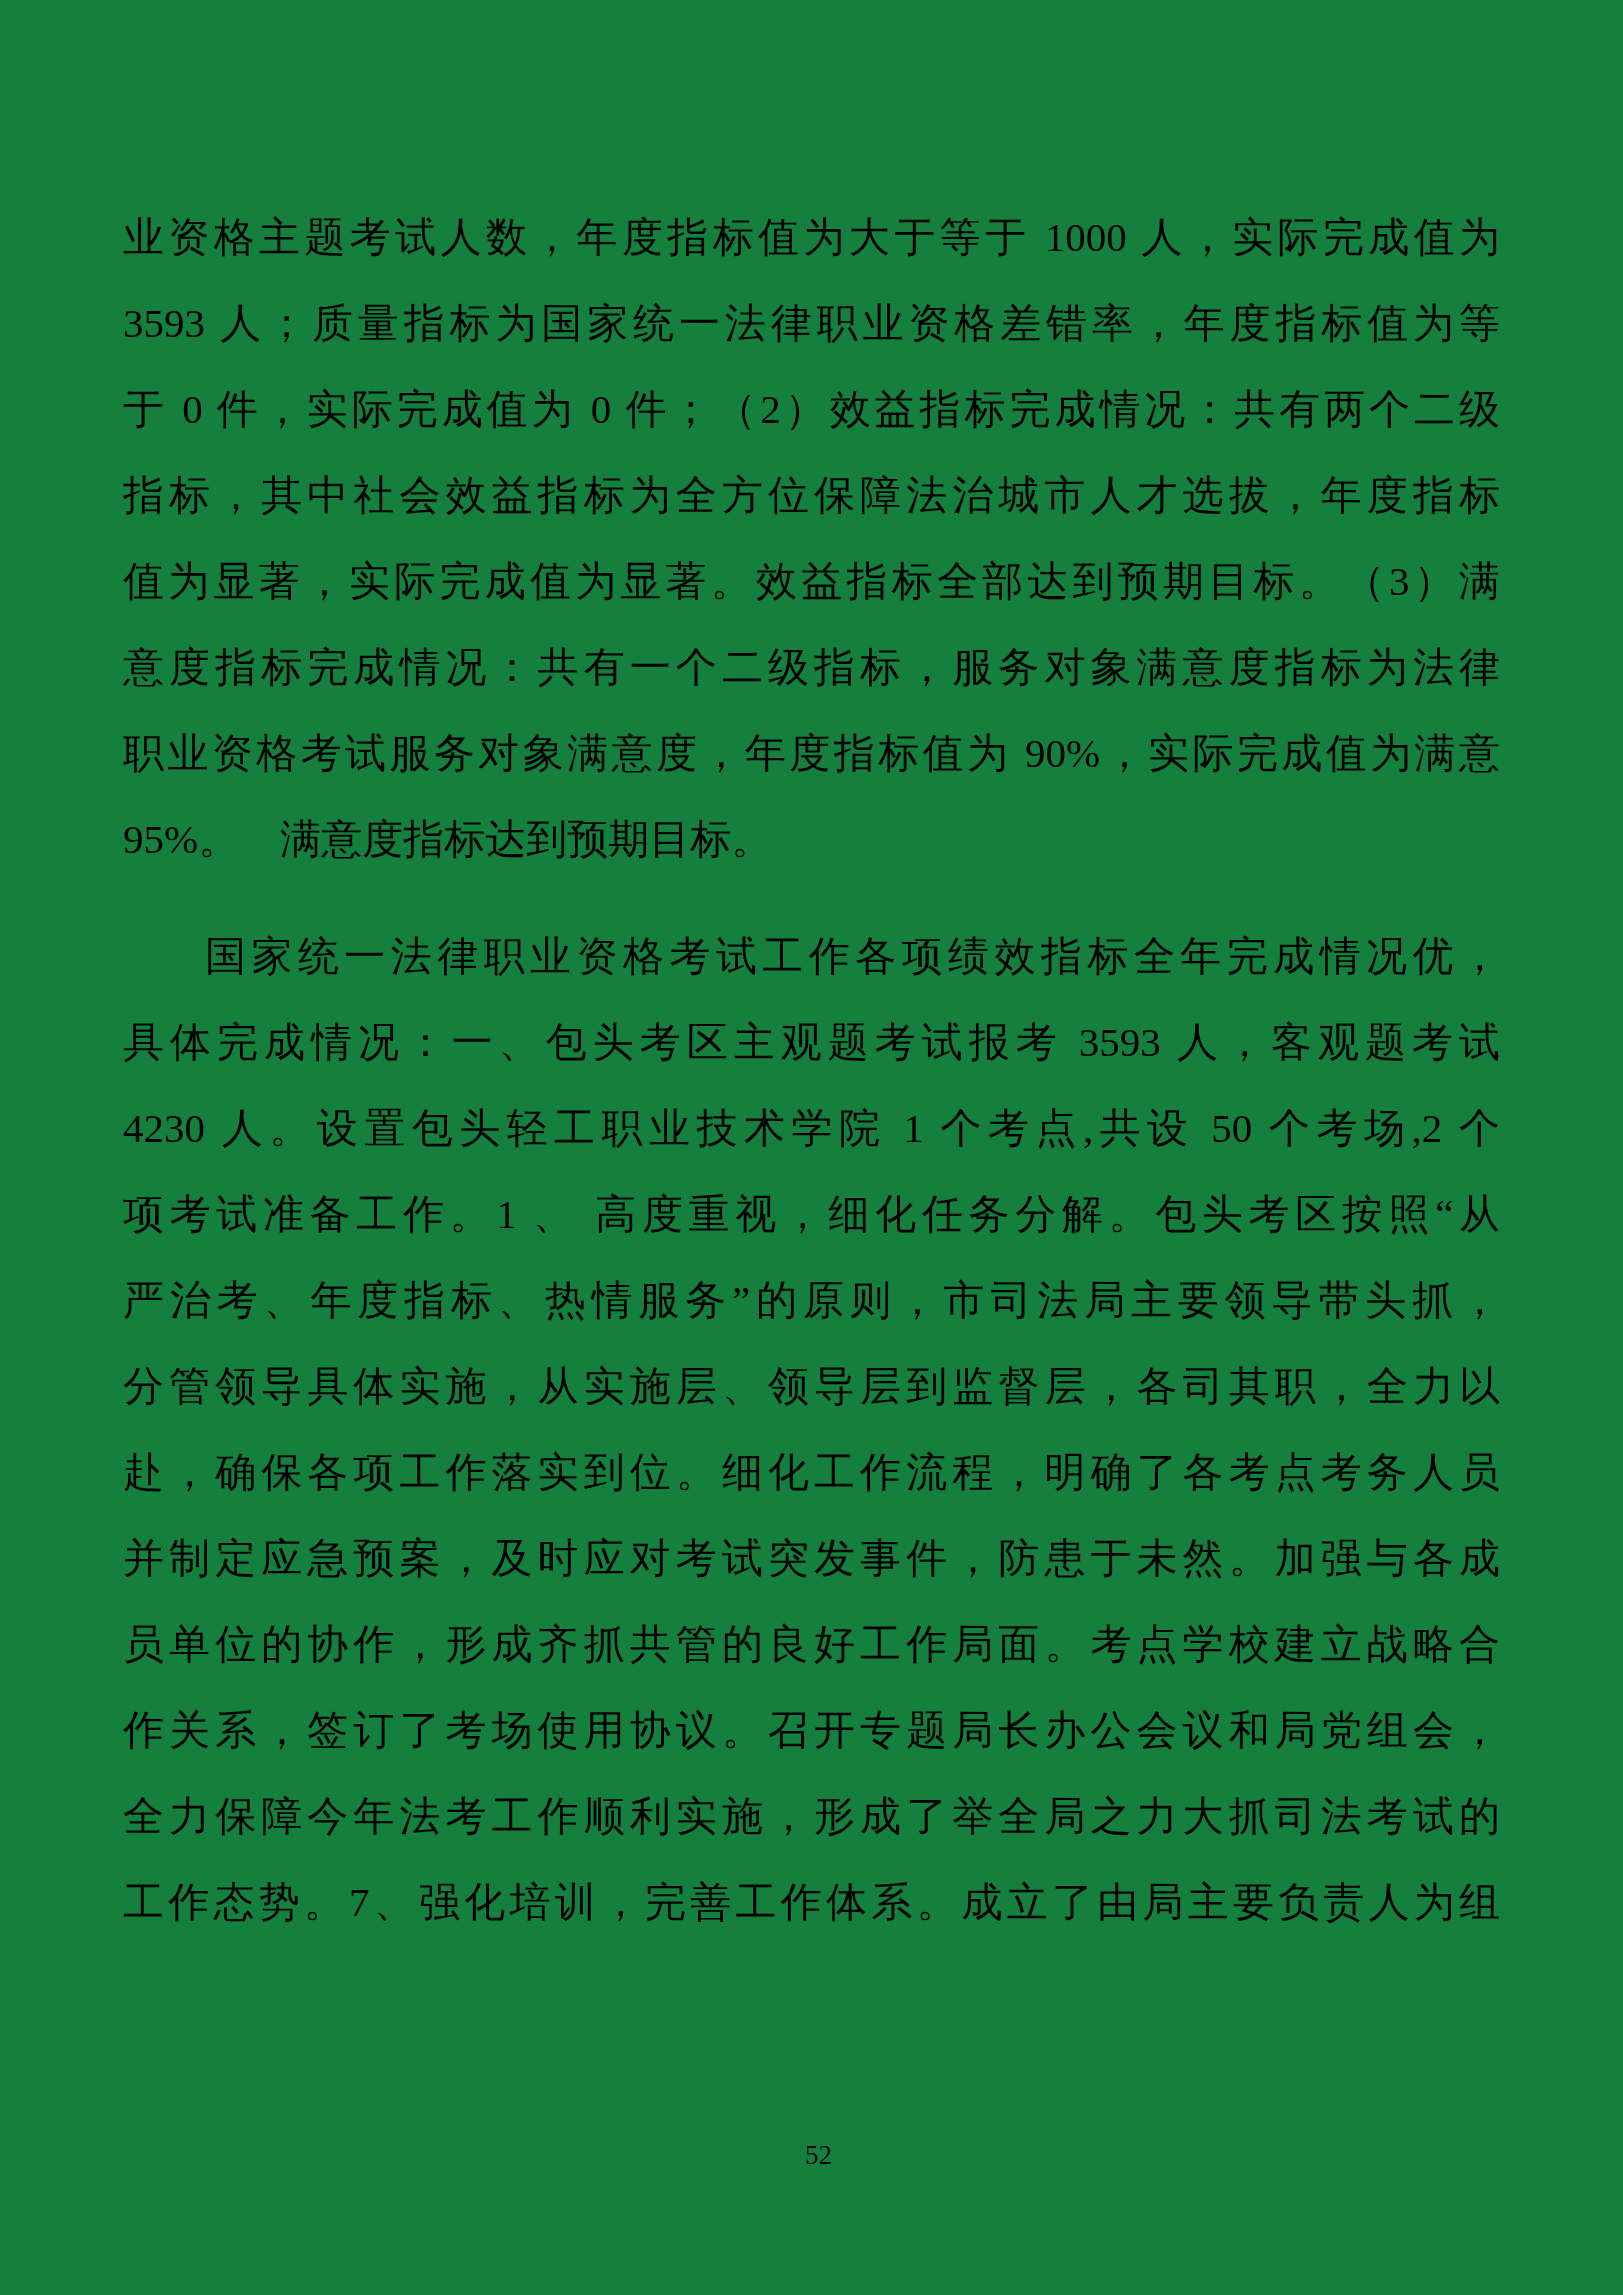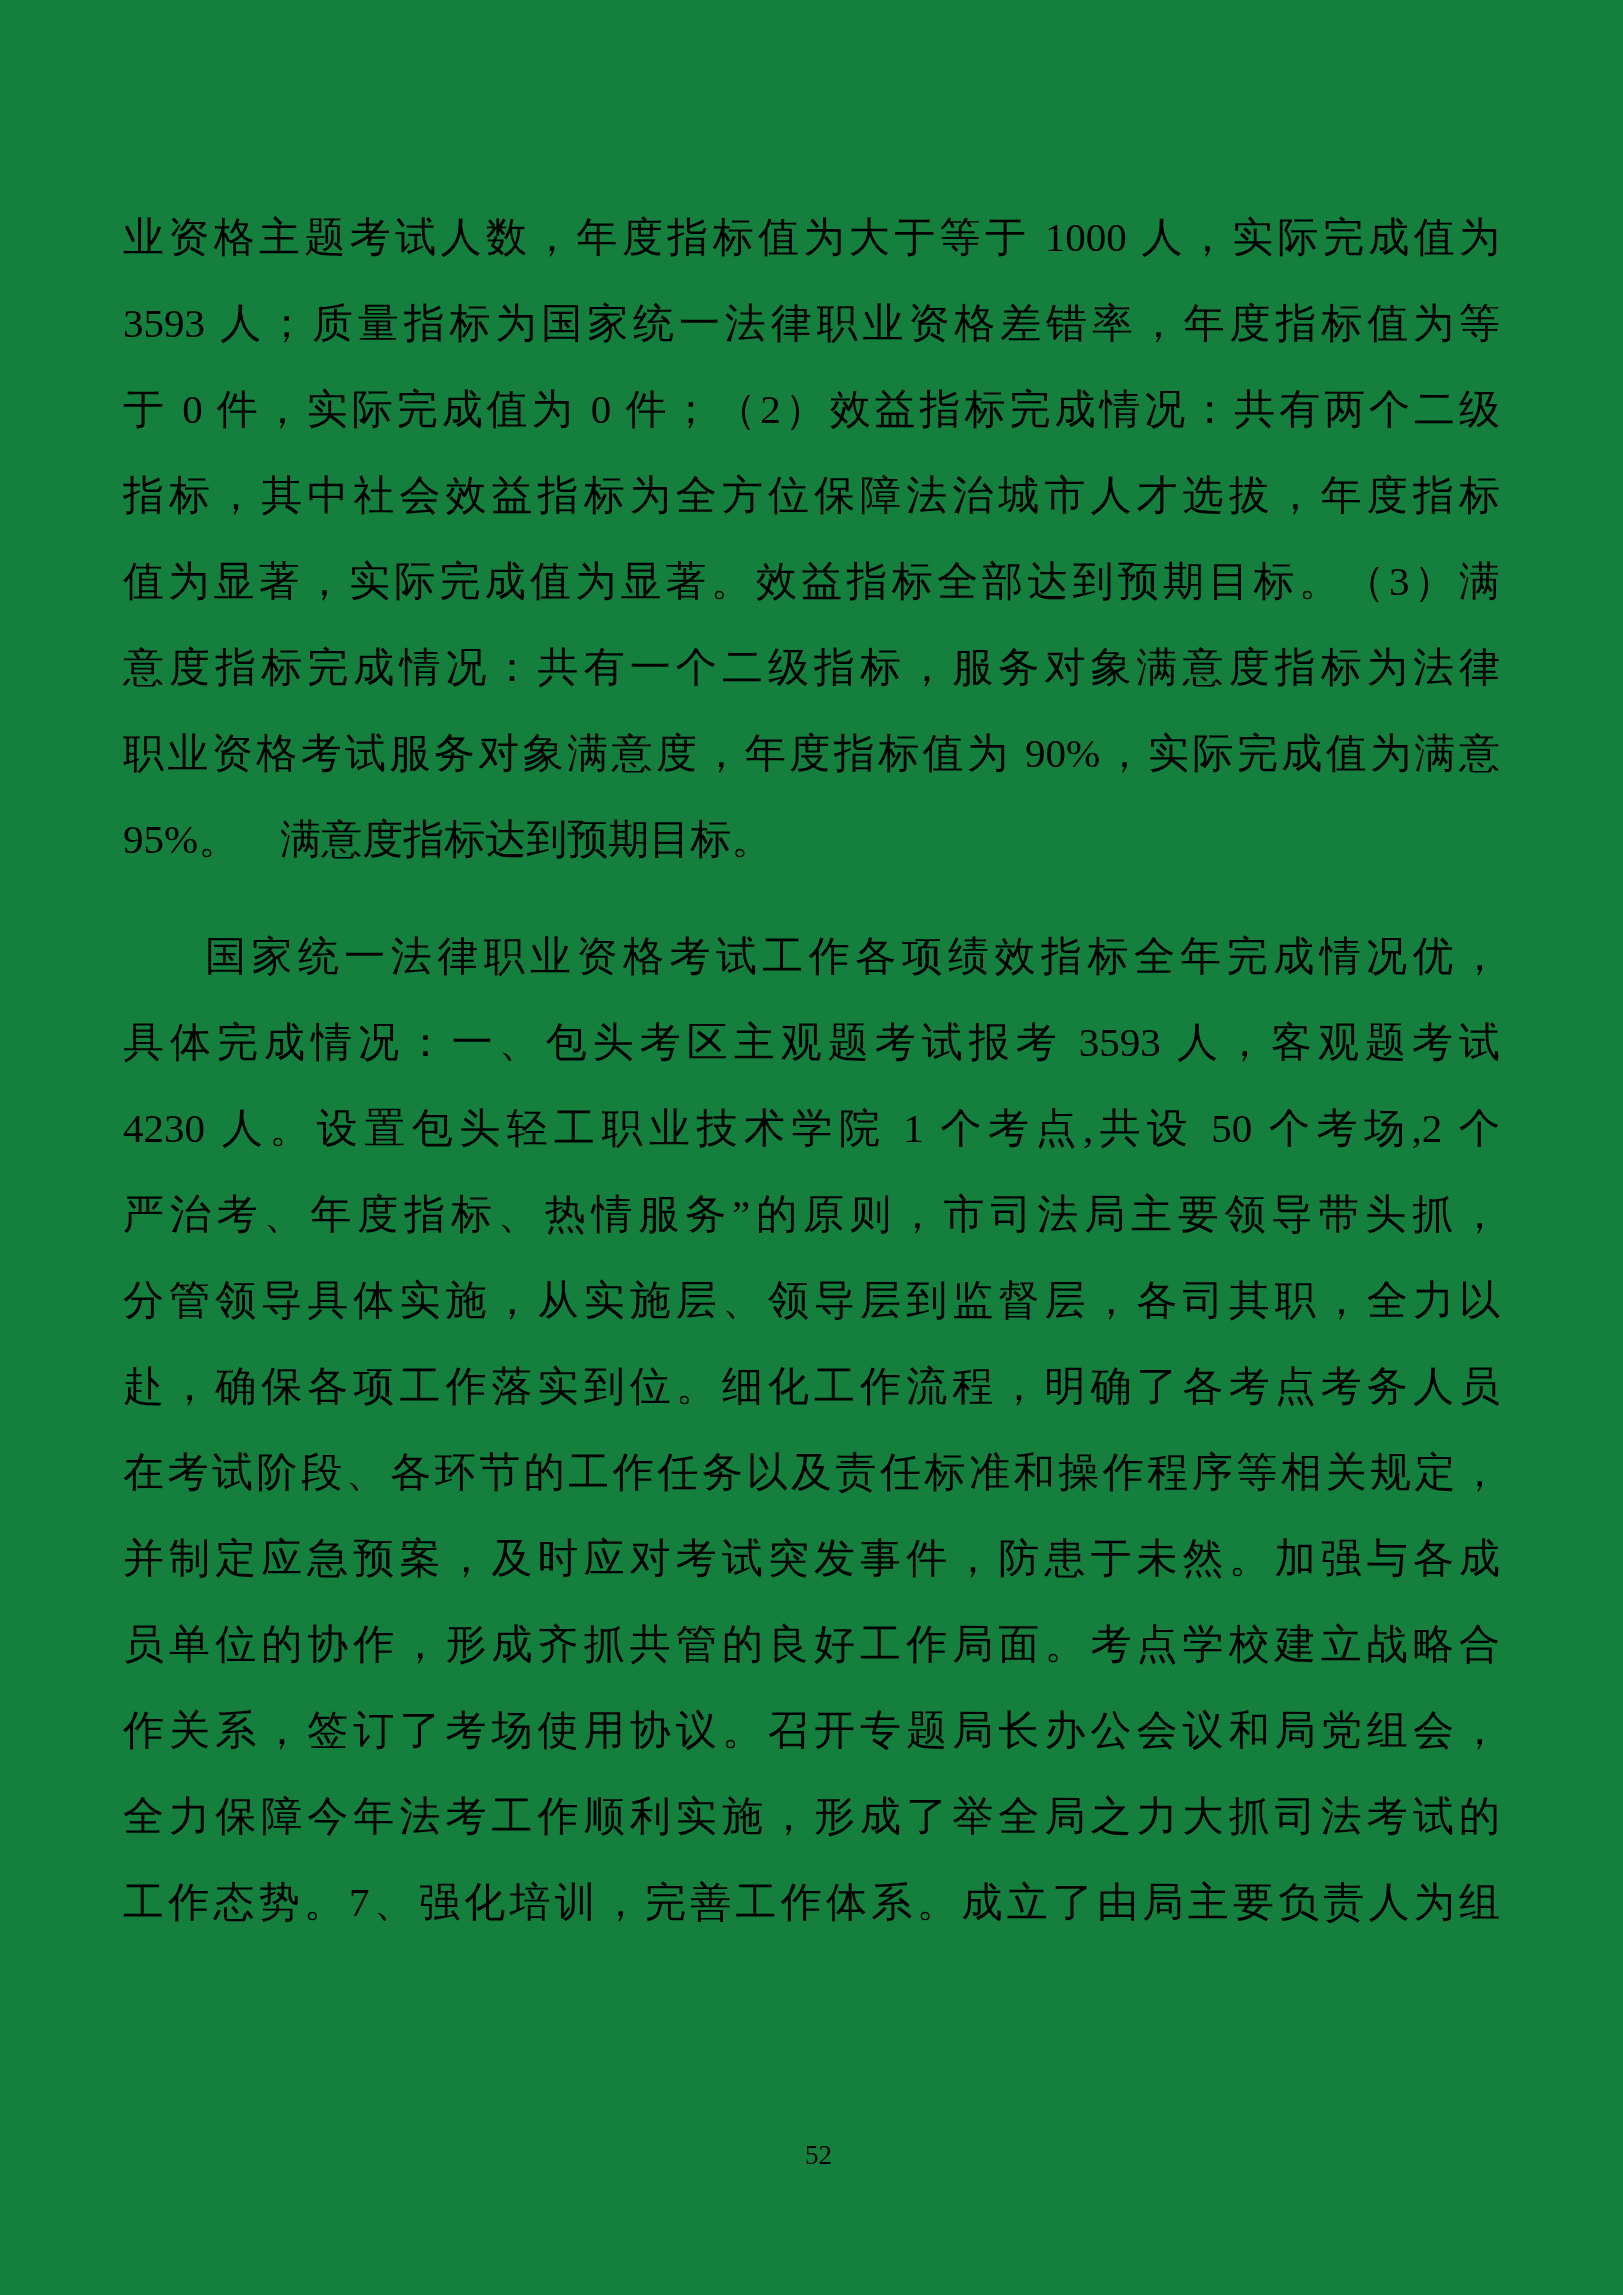--- a/index.html
+++ b/index.html
@@ -60,24 +60,24 @@
       <div class="line justify">3593 人；质量指标为国家统一法律职业资格差错率，年度指标值为等</div>
       <div class="line justify">于 0 件，实际完成值为 0 件；（2）效益指标完成情况：共有两个二级</div>
       <div class="line justify">指标，其中社会效益指标为全方位保障法治城市人才选拔，年度指标</div>
       <div class="line justify">值为显著，实际完成值为显著。效益指标全部达到预期目标。（3）满</div>
       <div class="line justify">意度指标完成情况：共有一个二级指标，服务对象满意度指标为法律</div>
       <div class="line justify">职业资格考试服务对象满意度，年度指标值为 90%，实际完成值为满意</div>
       <div class="line">95%。　满意度指标达到预期目标。</div>
       <div class="line justify indent para-gap">国家统一法律职业资格考试工作各项绩效指标全年完成情况优，</div>
       <div class="line justify">具体完成情况：一、包头考区主观题考试报考 3593 人，客观题考试</div>
       <div class="line justify">4230 人。设置包头轻工职业技术学院 1 个考点,共设 50 个考场,2 个</div>
+      <div class="line justify">项考试准备工作。1 、 高度重视，细化任务分解。包头考区按照“从</div>
       <div class="line justify">严治考、年度指标、热情服务”的原则，市司法局主要领导带头抓，</div>
       <div class="line justify">分管领导具体实施，从实施层、领导层到监督层，各司其职，全力以</div>
       <div class="line justify">赴，确保各项工作落实到位。细化工作流程，明确了各考点考务人员</div>
-      <div class="line justify">在考试阶段、各环节的工作任务以及责任标准和操作程序等相关规定，</div>
       <div class="line justify">并制定应急预案，及时应对考试突发事件，防患于未然。加强与各成</div>
       <div class="line justify">员单位的协作，形成齐抓共管的良好工作局面。考点学校建立战略合</div>
       <div class="line justify">作关系，签订了考场使用协议。召开专题局长办公会议和局党组会，</div>
       <div class="line justify">全力保障今年法考工作顺利实施，形成了举全局之力大抓司法考试的</div>
       <div class="line justify">工作态势。7、强化培训，完善工作体系。成立了由局主要负责人为组</div>
     </main>
   <footer class="page-number">52</footer>
 </div>
 
 

